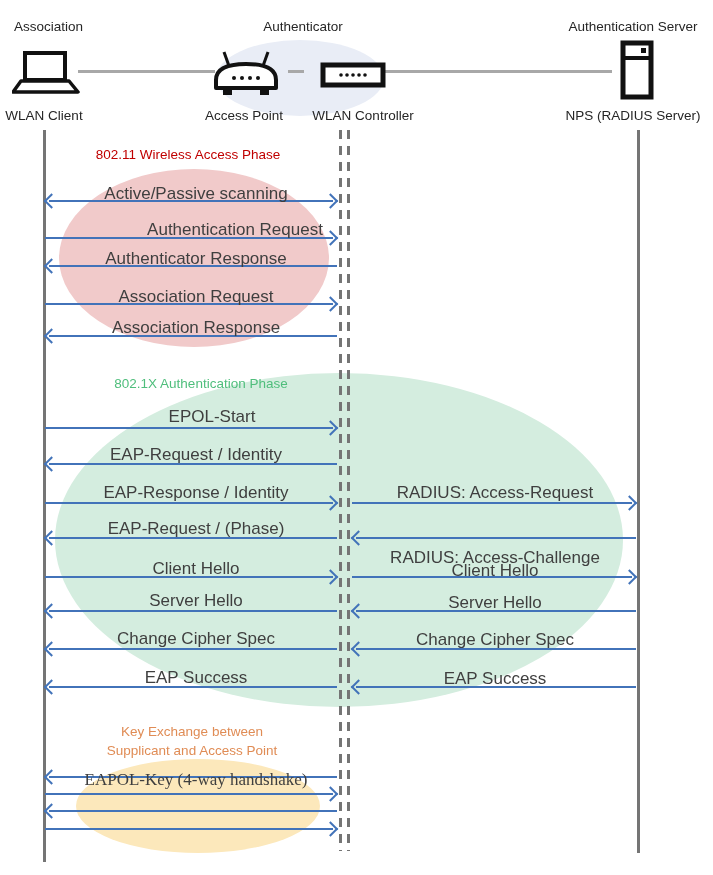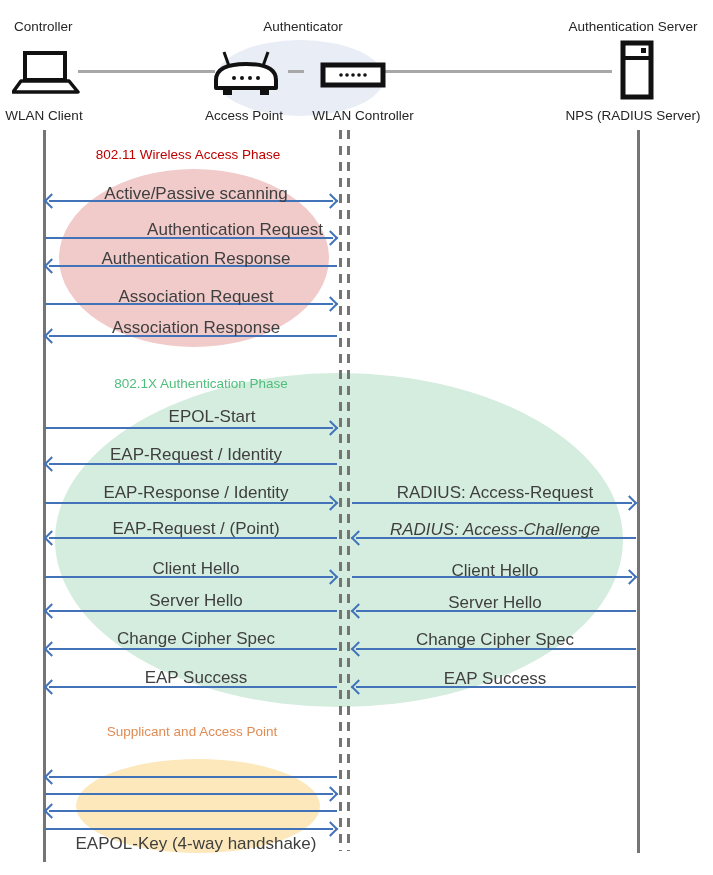--- a/index.html
+++ b/index.html
@@ -71,21 +71,21 @@
 
   <div class="connector" id="conn1"></div>
   <div class="connector" id="conn2"></div>
   <div class="connector" id="conn3"></div>
 
   <div class="lifeline" id="ll-left"></div>
   <div class="mid-dash" id="md-a"></div>
   <div class="mid-dash" id="md-b"></div>
   <div class="lifeline" id="ll-right"></div>
 
-  <div class="role-label" id="role-supplicant">Controller</div>
+  <div class="role-label" id="role-supplicant">Association</div>
   <div class="role-label" id="role-authenticator">Authenticator</div>
   <div class="role-label" id="role-authserver">Authentication Server</div>
 
   <div class="icon" id="icon-laptop">
     <svg width="68" height="46" viewBox="0 0 68 46">
       <rect x="13" y="3" width="40" height="27" fill="#ffffff" stroke="#111111" stroke-width="4"></rect>
       <path d="M9 31 L57 31 L66 42 L1 42 Z" fill="#ffffff" stroke="#111111" stroke-width="3.5" stroke-linejoin="round"></path>
     </svg>
   </div>
   <div class="icon" id="icon-ap">
@@ -120,39 +120,40 @@
   </div>
 
   <div class="device-label" id="dev-wlanclient">WLAN Client</div>
   <div class="device-label" id="dev-accesspoint">Access Point</div>
   <div class="device-label" id="dev-wlancontroller">WLAN Controller</div>
   <div class="device-label" id="dev-nps">NPS (RADIUS Server)</div>
 
   <div class="phase-title" id="pt1">802.11 Wireless Access Phase</div>
   <div class="phase-title" id="pt2">802.1X Authentication Phase</div>
   <div class="phase-title" id="pt3">
+    <div>Key Exchange between</div>
     <div>Supplicant and Access Point</div>
   </div>
 
 <div class="arrow both" style="left: 45px; width: 292px; top: 195px;">
       <span class="shaft"></span>
       <span class="chev l"></span>
       <span class="chev r"></span>
     </div>
     <div class="msg-label" style="left: 196px; top: 184px;">Active/Passive scanning</div>
     <div class="arrow right" style="left: 45px; width: 292px; top: 232px;">
       <span class="shaft"></span>
       <span class="chev r"></span>
     </div>
     <div class="msg-label" style="left: 196px; top: 220px; margin-left: 39px;">Authentication Request</div>
     <div class="arrow left" style="left: 45px; width: 292px; top: 260px;">
       <span class="shaft"></span>
       <span class="chev l"></span>
     </div>
-    <div class="msg-label" style="left: 196px; top: 249px;">Authentication Response</div>
+    <div class="msg-label" style="left: 196px; top: 249px;">Authenticator Response</div>
     <div class="arrow right" style="left: 45px; width: 292px; top: 298px;">
       <span class="shaft"></span>
       <span class="chev r"></span>
     </div>
     <div class="msg-label" style="left: 196px; top: 287px; text-align: right;">Association Request</div>
     <div class="arrow left" style="left: 45px; width: 292px; top: 330px;">
       <span class="shaft"></span>
       <span class="chev l"></span>
     </div>
     <div class="msg-label" style="left: 196px; top: 318px;">Association Response</div>
@@ -173,26 +174,26 @@
     <div class="msg-label" style="left: 196px; top: 483px;">EAP-Response / Identity</div>
     <div class="arrow right" style="left: 352px; width: 284px; top: 497px;">
       <span class="shaft"></span>
       <span class="chev r"></span>
     </div>
     <div class="msg-label" style="left: 495px; top: 483px;">RADIUS: Access-Request</div>
     <div class="arrow left" style="left: 45px; width: 292px; top: 532px;">
       <span class="shaft"></span>
       <span class="chev l"></span>
     </div>
-    <div class="msg-label" style="left: 196px; top: 519px;">EAP-Request / (Point)</div>
+    <div class="msg-label" style="left: 196px; top: 519px;">EAP-Request / (Phase)</div>
     <div class="arrow left" style="left: 352px; width: 284px; top: 532px;">
       <span class="shaft"></span>
       <span class="chev l"></span>
     </div>
-    <div class="msg-label" style="left: 495px; top: 520px; font-style: italic;">RADIUS: Access-Challenge</div>
+    <div class="msg-label" style="left: 495px; top: 548px;">RADIUS: Access-Challenge</div>
     <div class="arrow right" style="left: 45px; width: 292px; top: 571px;">
       <span class="shaft"></span>
       <span class="chev r"></span>
     </div>
     <div class="msg-label" style="left: 196px; top: 559px;">Client Hello</div>
     <div class="arrow right" style="left: 352px; width: 284px; top: 571px;">
       <span class="shaft"></span>
       <span class="chev r"></span>
     </div>
     <div class="msg-label" style="left: 495px; top: 561px;">Client Hello</div>
@@ -231,18 +232,18 @@
       <span class="chev l"></span>
     </div>
     <div class="arrow right" style="left: 45px; width: 292px; top: 788px;">
       <span class="shaft"></span>
       <span class="chev r"></span>
     </div>
     <div class="arrow left" style="left: 45px; width: 292px; top: 805px;">
       <span class="shaft"></span>
       <span class="chev l"></span>
     </div>
-    <div class="msg-label" style="left: 196px; top: 834px;">EAPOL-Key (4-way handshake)</div>
+    <div class="msg-label" style="left: 196px; top: 770px; font-family: Liberation Serif, serif;">EAPOL-Key (4-way handshake)</div>
     <div class="arrow right" style="left: 45px; width: 292px; top: 823px;">
       <span class="shaft"></span>
       <span class="chev r"></span>
     </div>
   </div>
 
 </body></html>

